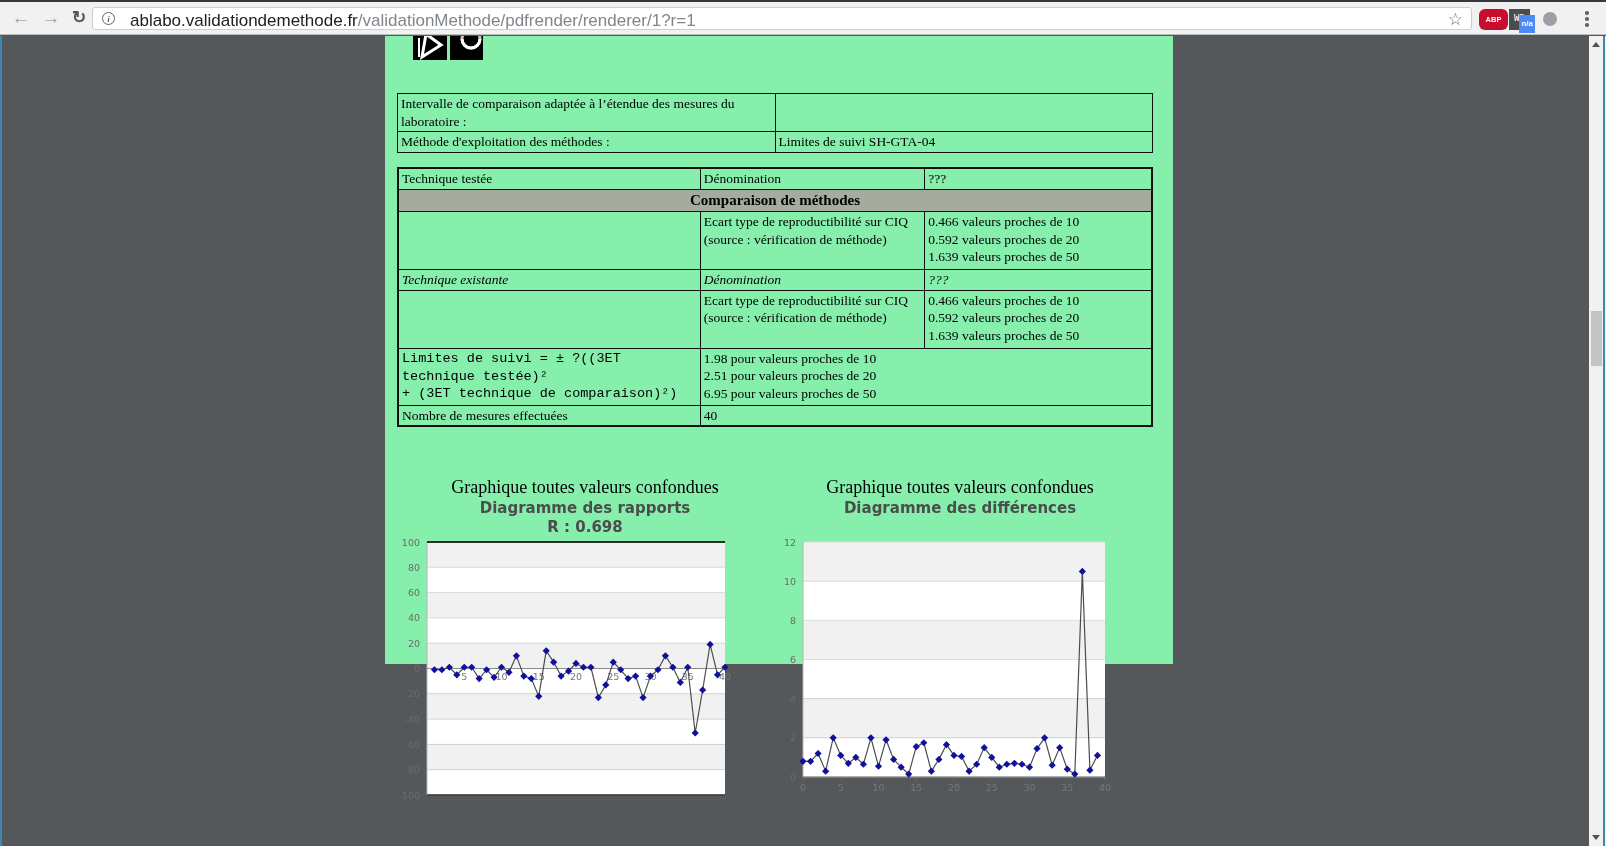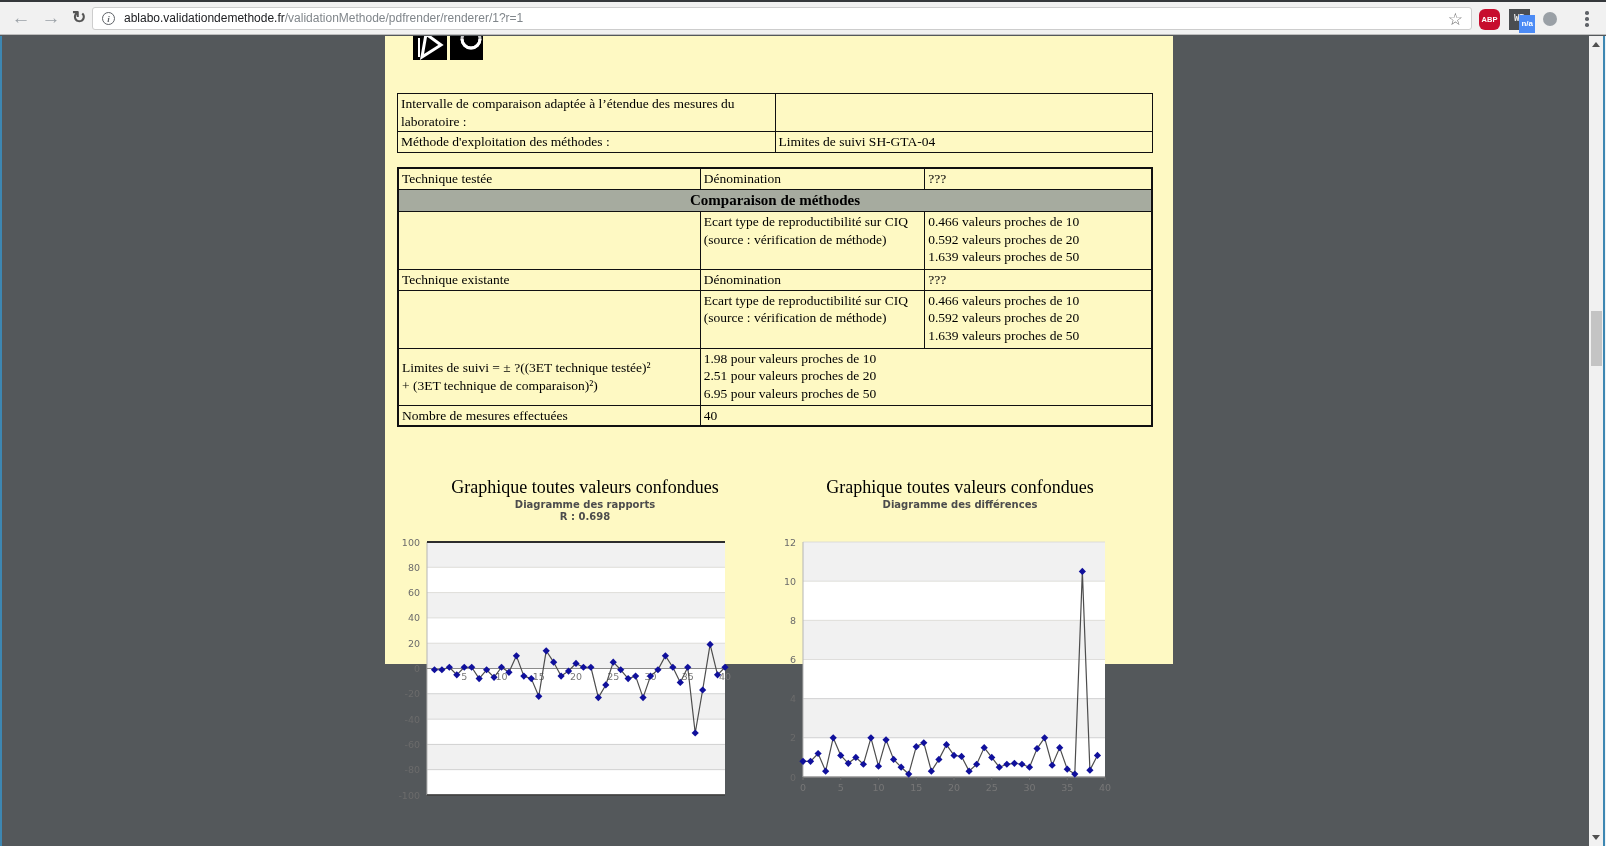--- a/index.html
+++ b/index.html
@@ -12,25 +12,25 @@
   #toolbar { position:absolute; top:2px; left:0; width:100%; height:33px;
              background:#f1f1f1; border-bottom:1px solid #bdbdbd; }
   .navbtn { position:absolute; top:3px; width:26px; height:26px; text-align:center;
             line-height:26px; font-size:19px; color:#9aa0a6; cursor:default; }
   .navbtn.dark { color:#555; font-size:17px; font-weight:bold; }
   #urlbar { position:absolute; left:92px; top:5px; width:1380px; height:23px;
             background:#fff; border:1px solid #cdcdcd; border-radius:3px; }
   .info-ic { position:absolute; left:9px; top:4px; width:13px; height:13px;
              border:1px solid #5f6368; border-radius:50%; color:#5f6368;
              font:italic bold 9px "Liberation Serif", serif; text-align:center; line-height:12px; }
-  .urltext { position:absolute; left:31px; top:3px; font-size:12px; white-space:nowrap; }
+  .urltext { position:absolute; left:37px; top:3px; font-size:17px; white-space:nowrap; }
   .urltext .host { color:#202124; }
   .urltext .path { color:#80868b; }
   .star { position:absolute; right:8px; top:1px; font-size:17px; color:#6e6e6e; }
-  .ext-abp { position:absolute; left:1479px; top:7px; width:21px; height:21px; border-radius:6px;
+  .ext-abp { position:absolute; left:1479px; top:7px; width:29px; height:21px; border-radius:6px;
              background:#c70d2e; color:#fff; font-size:7.5px; font-weight:bold;
              text-align:center; line-height:21px; }
   .ext-wr { position:absolute; left:1509px; top:7px; width:21px; height:21px;
             background:#4a4d50; color:#e8e8e8; font:bold 9px "DejaVu Sans Mono", monospace;
             text-align:center; line-height:19px; }
   .ext-wr .badge { position:absolute; right:-5px; bottom:-3px; background:#4c8bf5; color:#fff;
                    font:bold 8px "Liberation Sans", sans-serif; padding:4px 2px; line-height:10px; }
   .ext-dot { position:absolute; left:1543px; top:10px; width:14px; height:14px;
              border-radius:50%; background:#9aa0a6; }
   .menu-dots { position:absolute; left:1578px; top:8px; width:18px; height:18px;
@@ -44,39 +44,39 @@
   .edge-white { position:absolute; right:0; top:0; bottom:0; width:1px; background:#eef3f6; }
   .sb-track { position:absolute; right:3px; top:0; bottom:0; width:14px; background:#f1f1f1; }
   .sb-up   { position:absolute; top:6px;  left:3px; width:0; height:0;
              border-left:4px solid transparent; border-right:4px solid transparent;
              border-bottom:5px solid #505050; }
   .sb-down { position:absolute; bottom:6px; left:3px; width:0; height:0;
              border-left:4px solid transparent; border-right:4px solid transparent;
              border-top:5px solid #505050; }
   .sb-thumb { position:absolute; top:275px; left:1.5px; width:11px; height:55px; background:#c4c4c4; }
 
-  #page { position:absolute; left:385px; top:0; width:788px; height:628px; background:#fef9c3; }
+  #page { position:absolute; left:385px; top:0; width:788px; height:628px; background:#86efac; }
 
   
   .doc-table { border-collapse:collapse; position:absolute;
                font-family:"Liberation Serif", serif; font-size:13.5px; color:#000; }
   .doc-table td, .doc-table th { border:1px solid #111; padding:1px 3px; vertical-align:top;
                                  line-height:1.3; }
   #info-table { left:12px; top:57px; width:756px; }
   #info-table td { height:15px; }
   #comp-table { left:12px; top:131px; width:756px; }
   #comp-table { border:2px solid #111; }
   #comp-table th { background:#a6ab9f; font-size:15px; font-weight:bold; text-align:center;
                    height:20px; vertical-align:middle; }
   .preline { white-space:pre-line;margin-top:32px; }
-  .vmid { vertical-align:middle !important; }
+  .vmid { vertical-align:middle !important;font-family:Liberation Mono, monospace; }
 
   .chart-title-block { position:absolute; width:370px; text-align:center; }
   .g-title { font-family:"Liberation Serif", serif; font-size:18px; color:#000; }
-  .g-sub   { font-family:"DejaVu Sans", sans-serif; font-size:10px; font-weight:bold;
+  .g-sub   { font-family:"DejaVu Sans", sans-serif; font-size:15px; font-weight:bold;
              color:#4c4c4c; margin-top:1px; }
   .chart-svg { position:absolute; }
 </style>
 </head>
 <body>
 
 <div id="screen">
 
   <div class="window-top"></div>
 
@@ -138,21 +138,21 @@
         <tr>
           <th colspan="3">Comparaison de méthodes</th>
         </tr>
         <tr style="height:58px;">
           <td></td>
           <td>Ecart type de reproductibilité sur CIQ (source : vérification de méthode)</td>
           <td class="preline">0.466 valeurs proches de 10
 0.592 valeurs proches de 20
 1.639 valeurs proches de 50</td>
         </tr>
-        <tr style="height:20px;">
+        <tr style="height:20px;font-style:italic;">
           <td>Technique existante</td>
           <td>Dénomination</td>
           <td>???</td>
         </tr>
         <tr style="height:58px;">
           <td></td>
           <td>Ecart type de reproductibilité sur CIQ (source : vérification de méthode)</td>
           <td class="preline">0.466 valeurs proches de 10
 0.592 valeurs proches de 20
 1.639 valeurs proches de 50</td>

